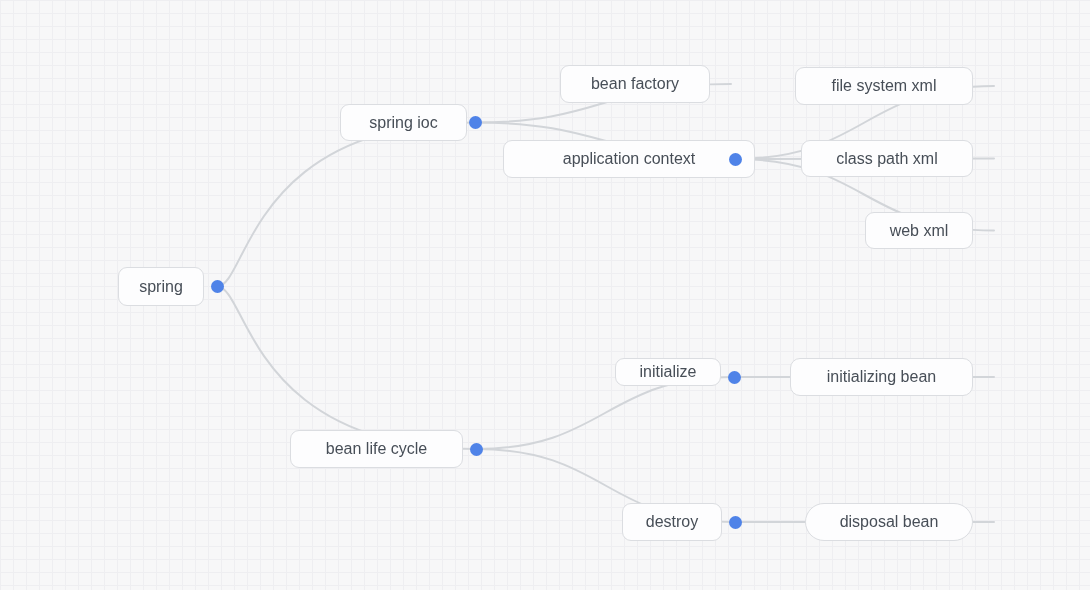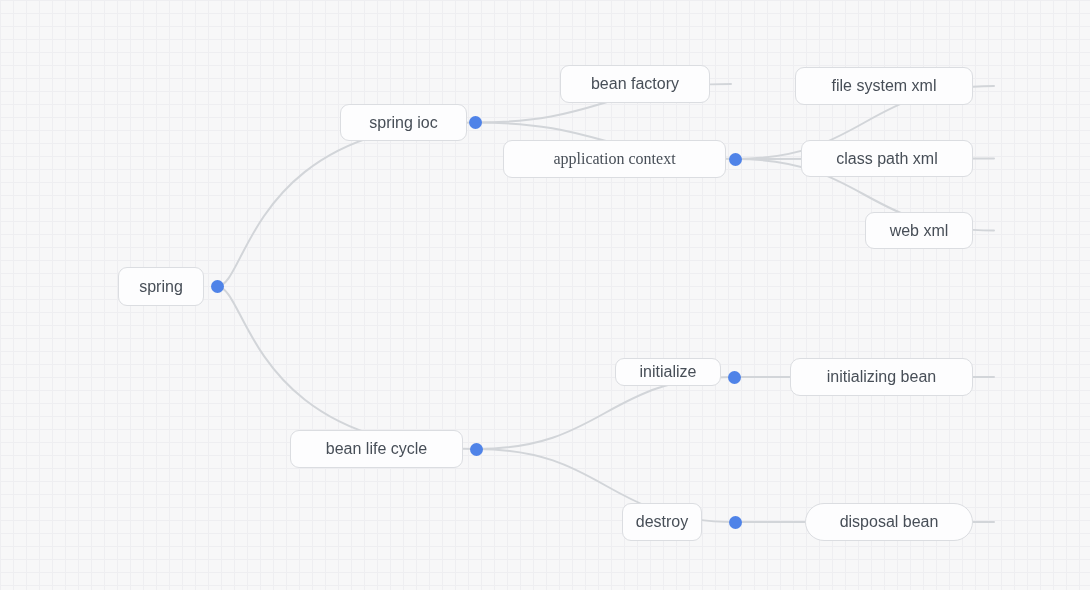--- a/index.html
+++ b/index.html
@@ -73,21 +73,21 @@
         <span class="label">spring</span>
       </div>
       <div class="dot" style="left: 210.5px; top: 280px;"></div>
       <div class="node" style="left: 340px; top: 104px; width: 127px; height: 37px;">
         <span class="label">spring ioc</span>
       </div>
       <div class="dot" style="left: 468.5px; top: 116px;"></div>
       <div class="node" style="left: 560px; top: 65px; width: 150px; height: 38px;">
         <span class="label">bean factory</span>
       </div>
-      <div class="node" style="left: 503px; top: 140px; width: 223px; height: 38px; font-family: Liberation Serif, serif;">
+      <div class="node" style="left: 503px; top: 140px; width: 252px; height: 38px;">
         <span class="label">application context</span>
       </div>
       <div class="dot" style="left: 728.5px; top: 152.5px;"></div>
       <div class="node" style="left: 795px; top: 67px; width: 178px; height: 38px;">
         <span class="label">file system xml</span>
       </div>
       <div class="node" style="left: 801px; top: 140px; width: 172px; height: 37px; text-align: center;">
         <span class="label">class path xml</span>
       </div>
       <div class="node" style="left: 865px; top: 212px; width: 108px; height: 37px;">
@@ -97,21 +97,21 @@
         <span class="label">bean life cycle</span>
       </div>
       <div class="dot" style="left: 469.5px; top: 442.5px;"></div>
       <div class="node" style="left: 615px; top: 358px; width: 106px; height: 28px;">
         <span class="label">initialize</span>
       </div>
       <div class="dot" style="left: 727.5px; top: 370.5px;"></div>
       <div class="node" style="left: 790px; top: 358px; width: 183px; height: 38px; border-radius: 10px;">
         <span class="label">initializing bean</span>
       </div>
-      <div class="node" style="left: 622px; top: 503px; width: 80px; height: 38px;">
+      <div class="node" style="left: 622px; top: 503px; width: 100px; height: 38px;">
         <span class="label">destroy</span>
       </div>
       <div class="dot" style="left: 728.5px; top: 515.5px;"></div>
       <div class="node" style="left: 805px; top: 503px; width: 168px; height: 38px; border-radius: 19px;">
         <span class="label">disposal bean</span>
       </div>
     </div>
 </div>
 
 </body></html>

